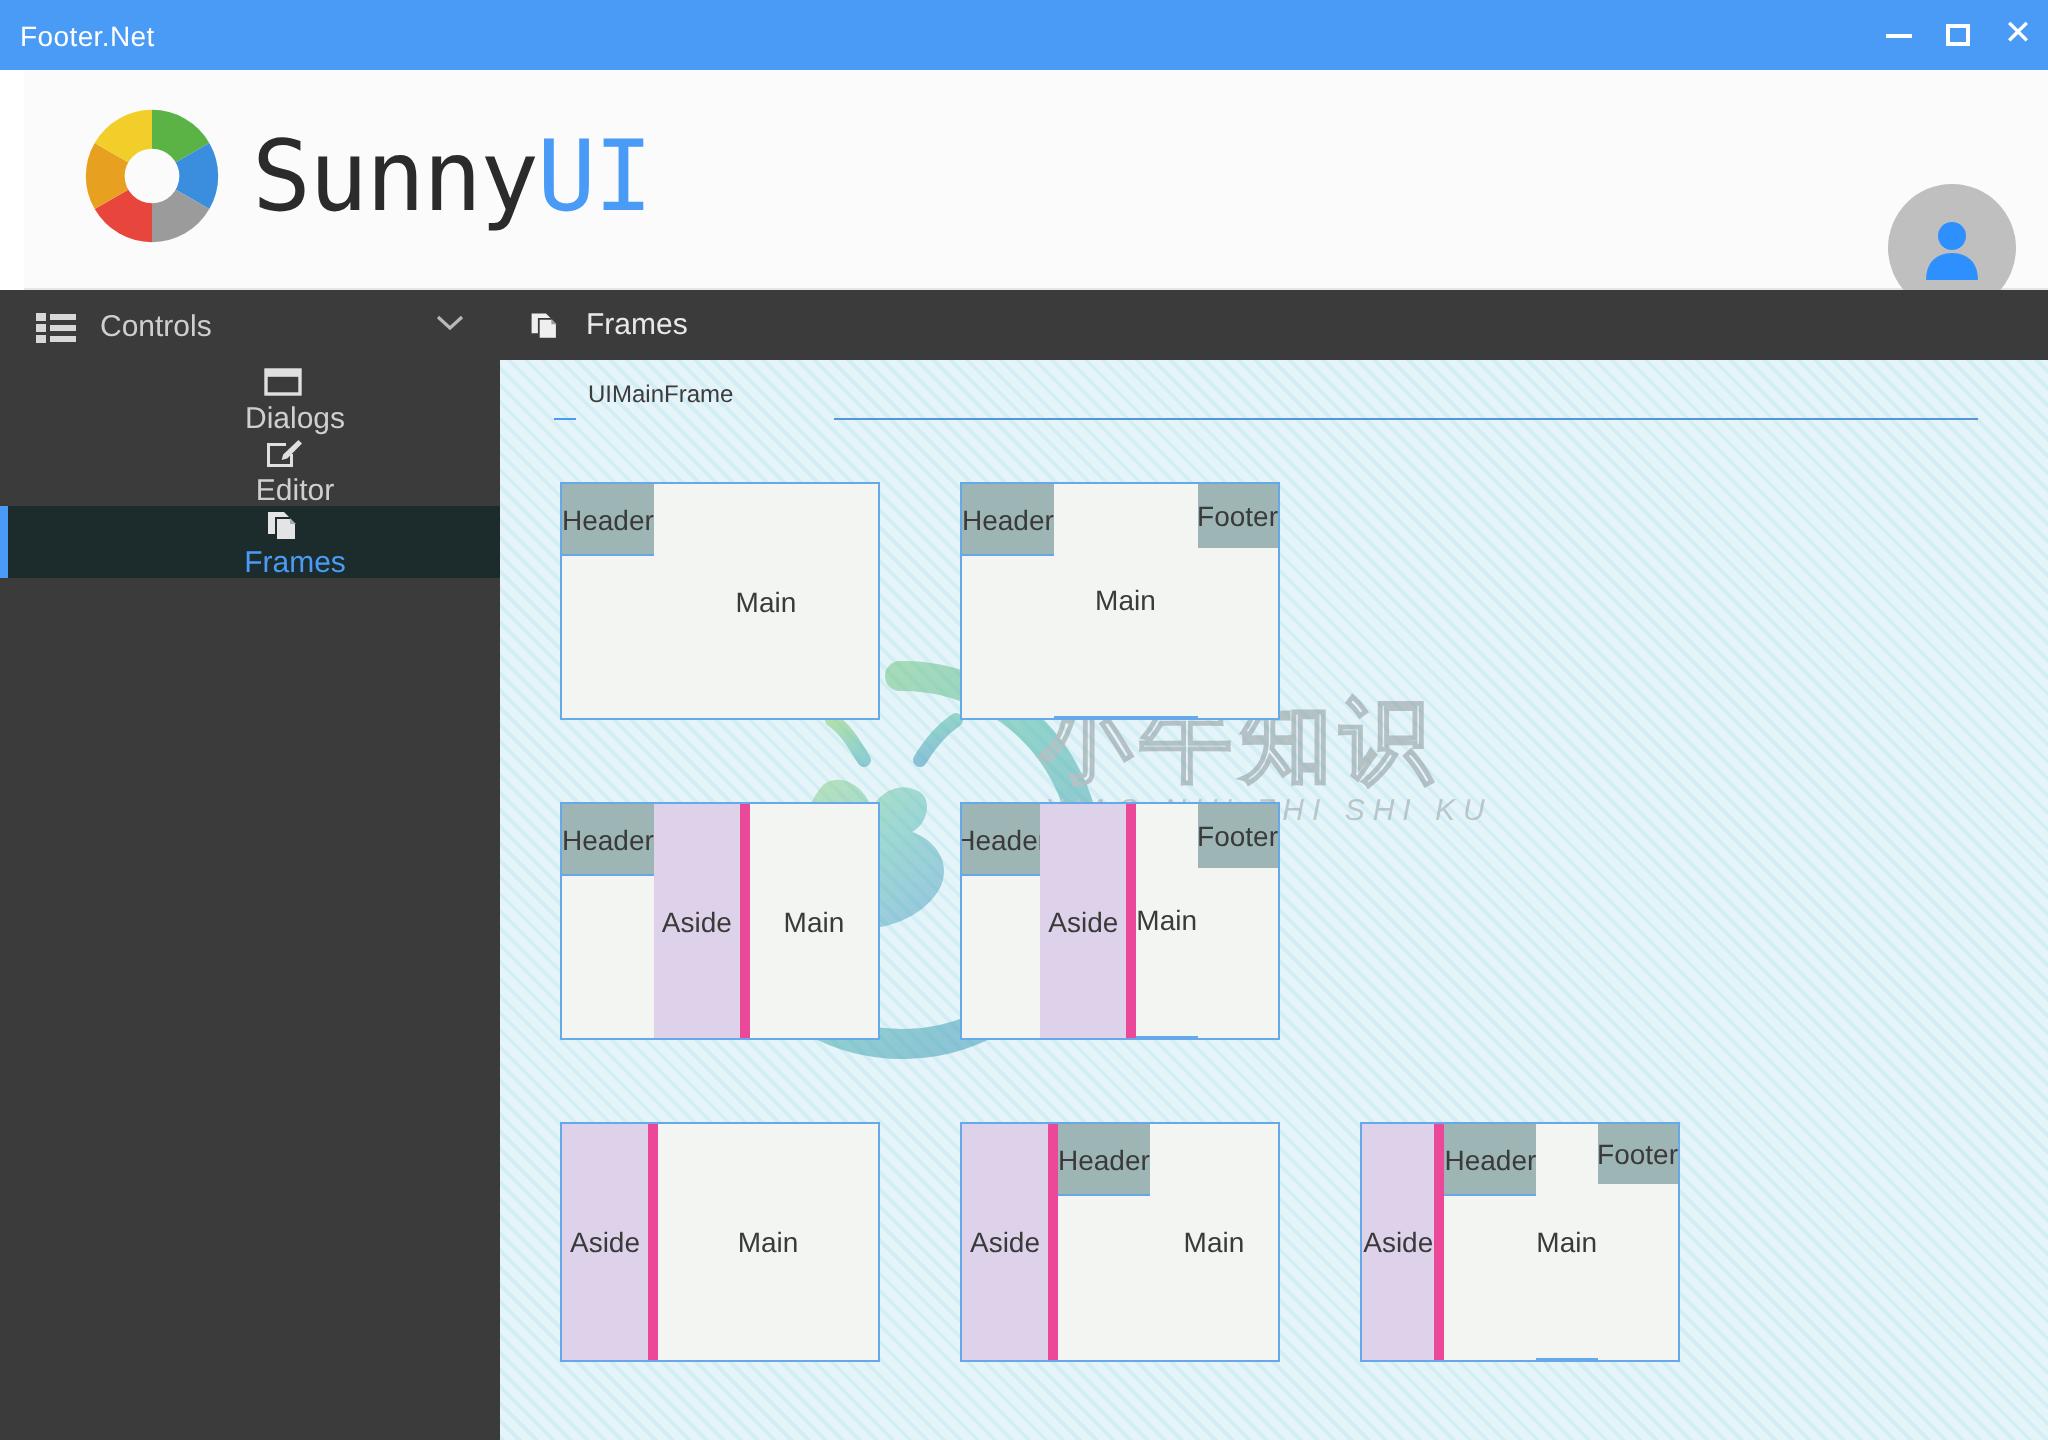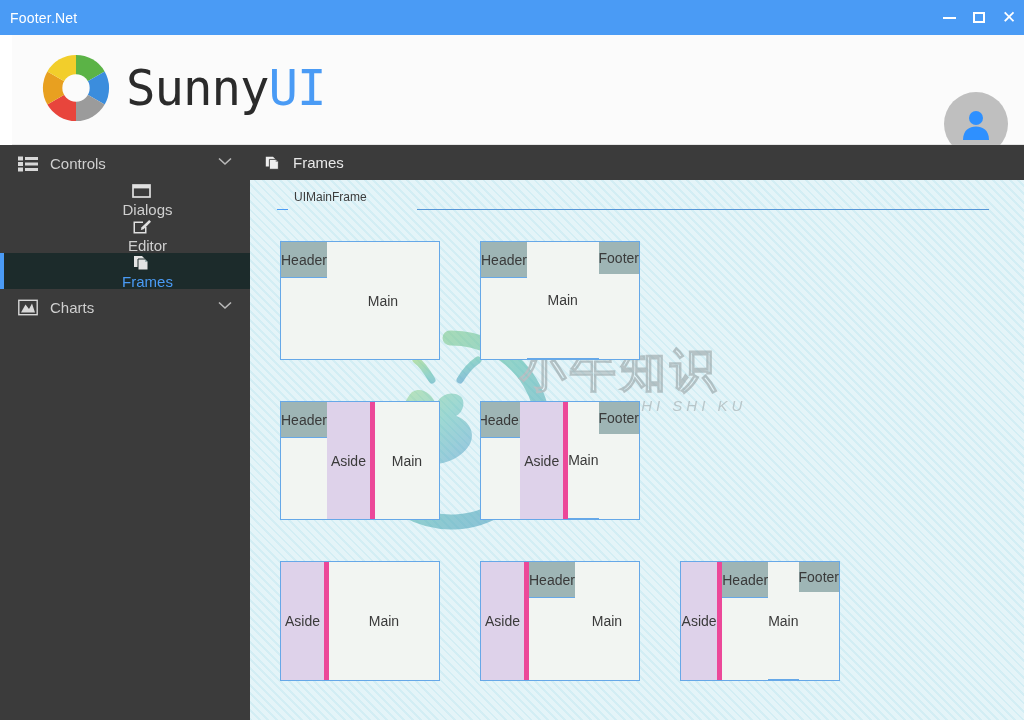--- a/index.html
+++ b/index.html
@@ -272,30 +272,20 @@
   <div class="side-item lvl2 selected">
     <span class="accent"></span>
     <svg class="side-ico" viewBox="0 0 20 16">
       <path d="M2 1 H10 L12.5 3.5 V12 H2 Z" fill="#e4e4e4"></path>
       <path d="M6 4 H13 L16 7 V15 H6 Z" fill="#e4e4e4" stroke="#1c2b2b" stroke-width="1"></path>
       <path d="M13 4 V7 H16 Z" fill="#9fb0b0"></path>
     </svg>
     <span>Frames</span>
   </div>
 
-  <div class="side-item lvl1">
-    <svg class="side-ico" viewBox="0 0 20 16">
-      <rect x="0.8" y="0.8" width="18.4" height="14.4" fill="none" stroke="#d8d8d8" stroke-width="1.4"></rect>
-      <path d="M3 13 L7.5 5 L11 9.5 L14 4 L17 13 Z" fill="#d8d8d8"></path>
-    </svg>
-    <span>Charts</span>
-    <svg class="side-chevron" width="14" height="9" viewBox="0 0 14 9">
-      <path d="M1 1.5 L7 7 L13 1.5" fill="none" stroke="#b9b9b9" stroke-width="1.6"></path>
-    </svg>
-  </div>
 
 </div>
 
 <div id="content-head">
   <svg class="ch-ico" viewBox="0 0 20 16">
     <path d="M2 1 H10 L12.5 3.5 V12 H2 Z" fill="#efefef"></path>
     <path d="M6 4 H13 L16 7 V15 H6 Z" fill="#efefef" stroke="#3b3b3b" stroke-width="1"></path>
     <path d="M13 4 V7 H16 Z" fill="#9a9a9a"></path>
   </svg>
   <span class="ch-title">Frames</span>

